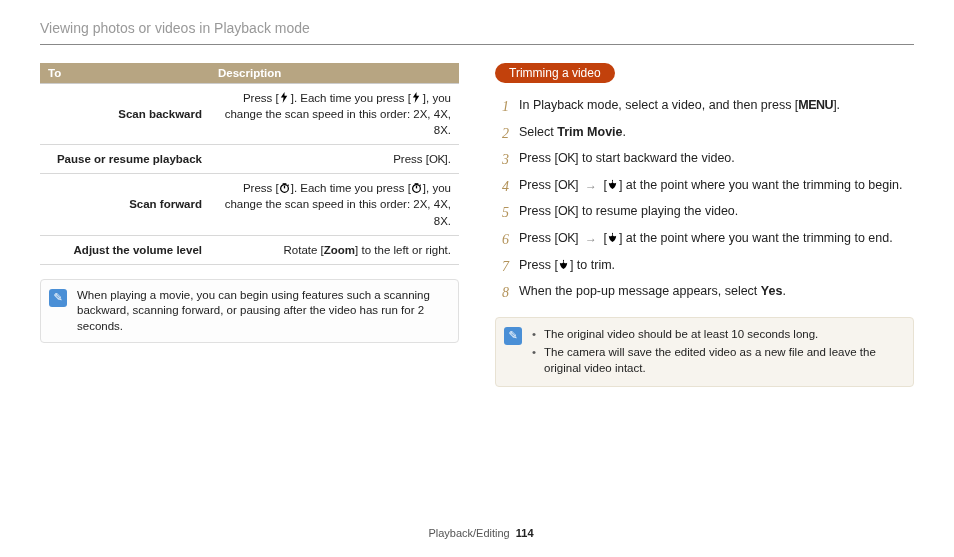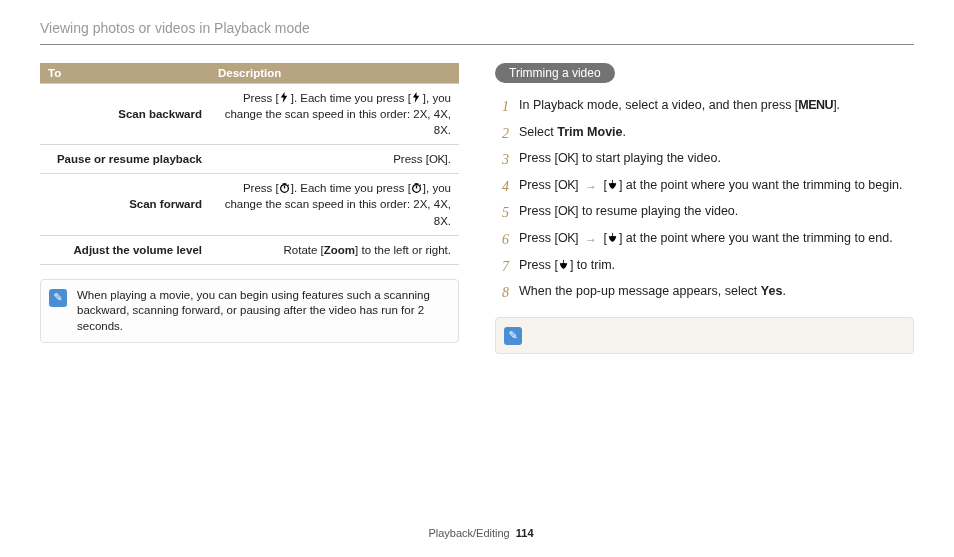--- a/index.html
+++ b/index.html
@@ -71,21 +71,21 @@
     color: #fff;
     font-size: 11px;
     display: flex;
     align-items: center;
     justify-content: center;
     flex-shrink: 0;
     margin-top: 1px;
   }
   .pill {
     display: inline-block;
-    background: #737373;
+    background: #c2410c;
     color: #fff;
     font-size: 12px;
     font-weight: 500;
     padding: 3px 14px;
     border-radius: 12px;
     margin-bottom: 14px;
   }
   .steps { list-style: none; }
   .steps li {
     display: flex;
@@ -235,21 +235,21 @@
       <li>
         <span class="step-num">1</span>
         <span class="step-text"><span>In Playback mode, select a video, and then press [</span><span class="btn-menu">MENU</span><span>].</span></span>
       </li>
       <li>
         <span class="step-num">2</span>
         <span class="step-text"><span>Select </span><b>Trim Movie</b><span>.</span></span>
       </li>
       <li>
         <span class="step-num">3</span>
-        <span class="step-text"><span>Press [</span><span class="btn-ok">OK</span><span>] to start playing the video.</span></span>
+        <span class="step-text"><span>Press [</span><span class="btn-ok">OK</span><span>] to start backward the video.</span></span>
       </li>
       <li>
         <span class="step-num">4</span>
         <span class="step-text"><span>Press [</span><span class="btn-ok">OK</span><span>] </span><span class="arrow">→</span><span> [</span><span class="ic">
               <svg viewBox="0 0 12 12">
                 <use href="#svg-macro"></use>
               </svg>
             </span><span>] at the point where you want the trimming to begin.</span></span>
       </li>
       <li>
@@ -273,20 +273,24 @@
             </span><span>] to trim.</span></span>
       </li>
       <li>
         <span class="step-num">8</span>
         <span class="step-text"><span>When the pop-up message appears, select </span><b>Yes</b><span>.</span></span>
       </li>
     </ol>
 
     <div class="note-box beige">
       <div class="note-icon">✎</div>
+      <ul class="bullets">
+        <li>The original video should be at least 10 seconds long.</li>
+        <li>The camera will save the edited video as a new file and leave the original video intact.</li>
+      </ul>
     </div>
   </div>
 
 </div>
 
 <div class="footer">
   <span>Playback/Editing</span>&nbsp;&nbsp;<span class="pnum">114</span>
 </div>
 
 </body></html>

